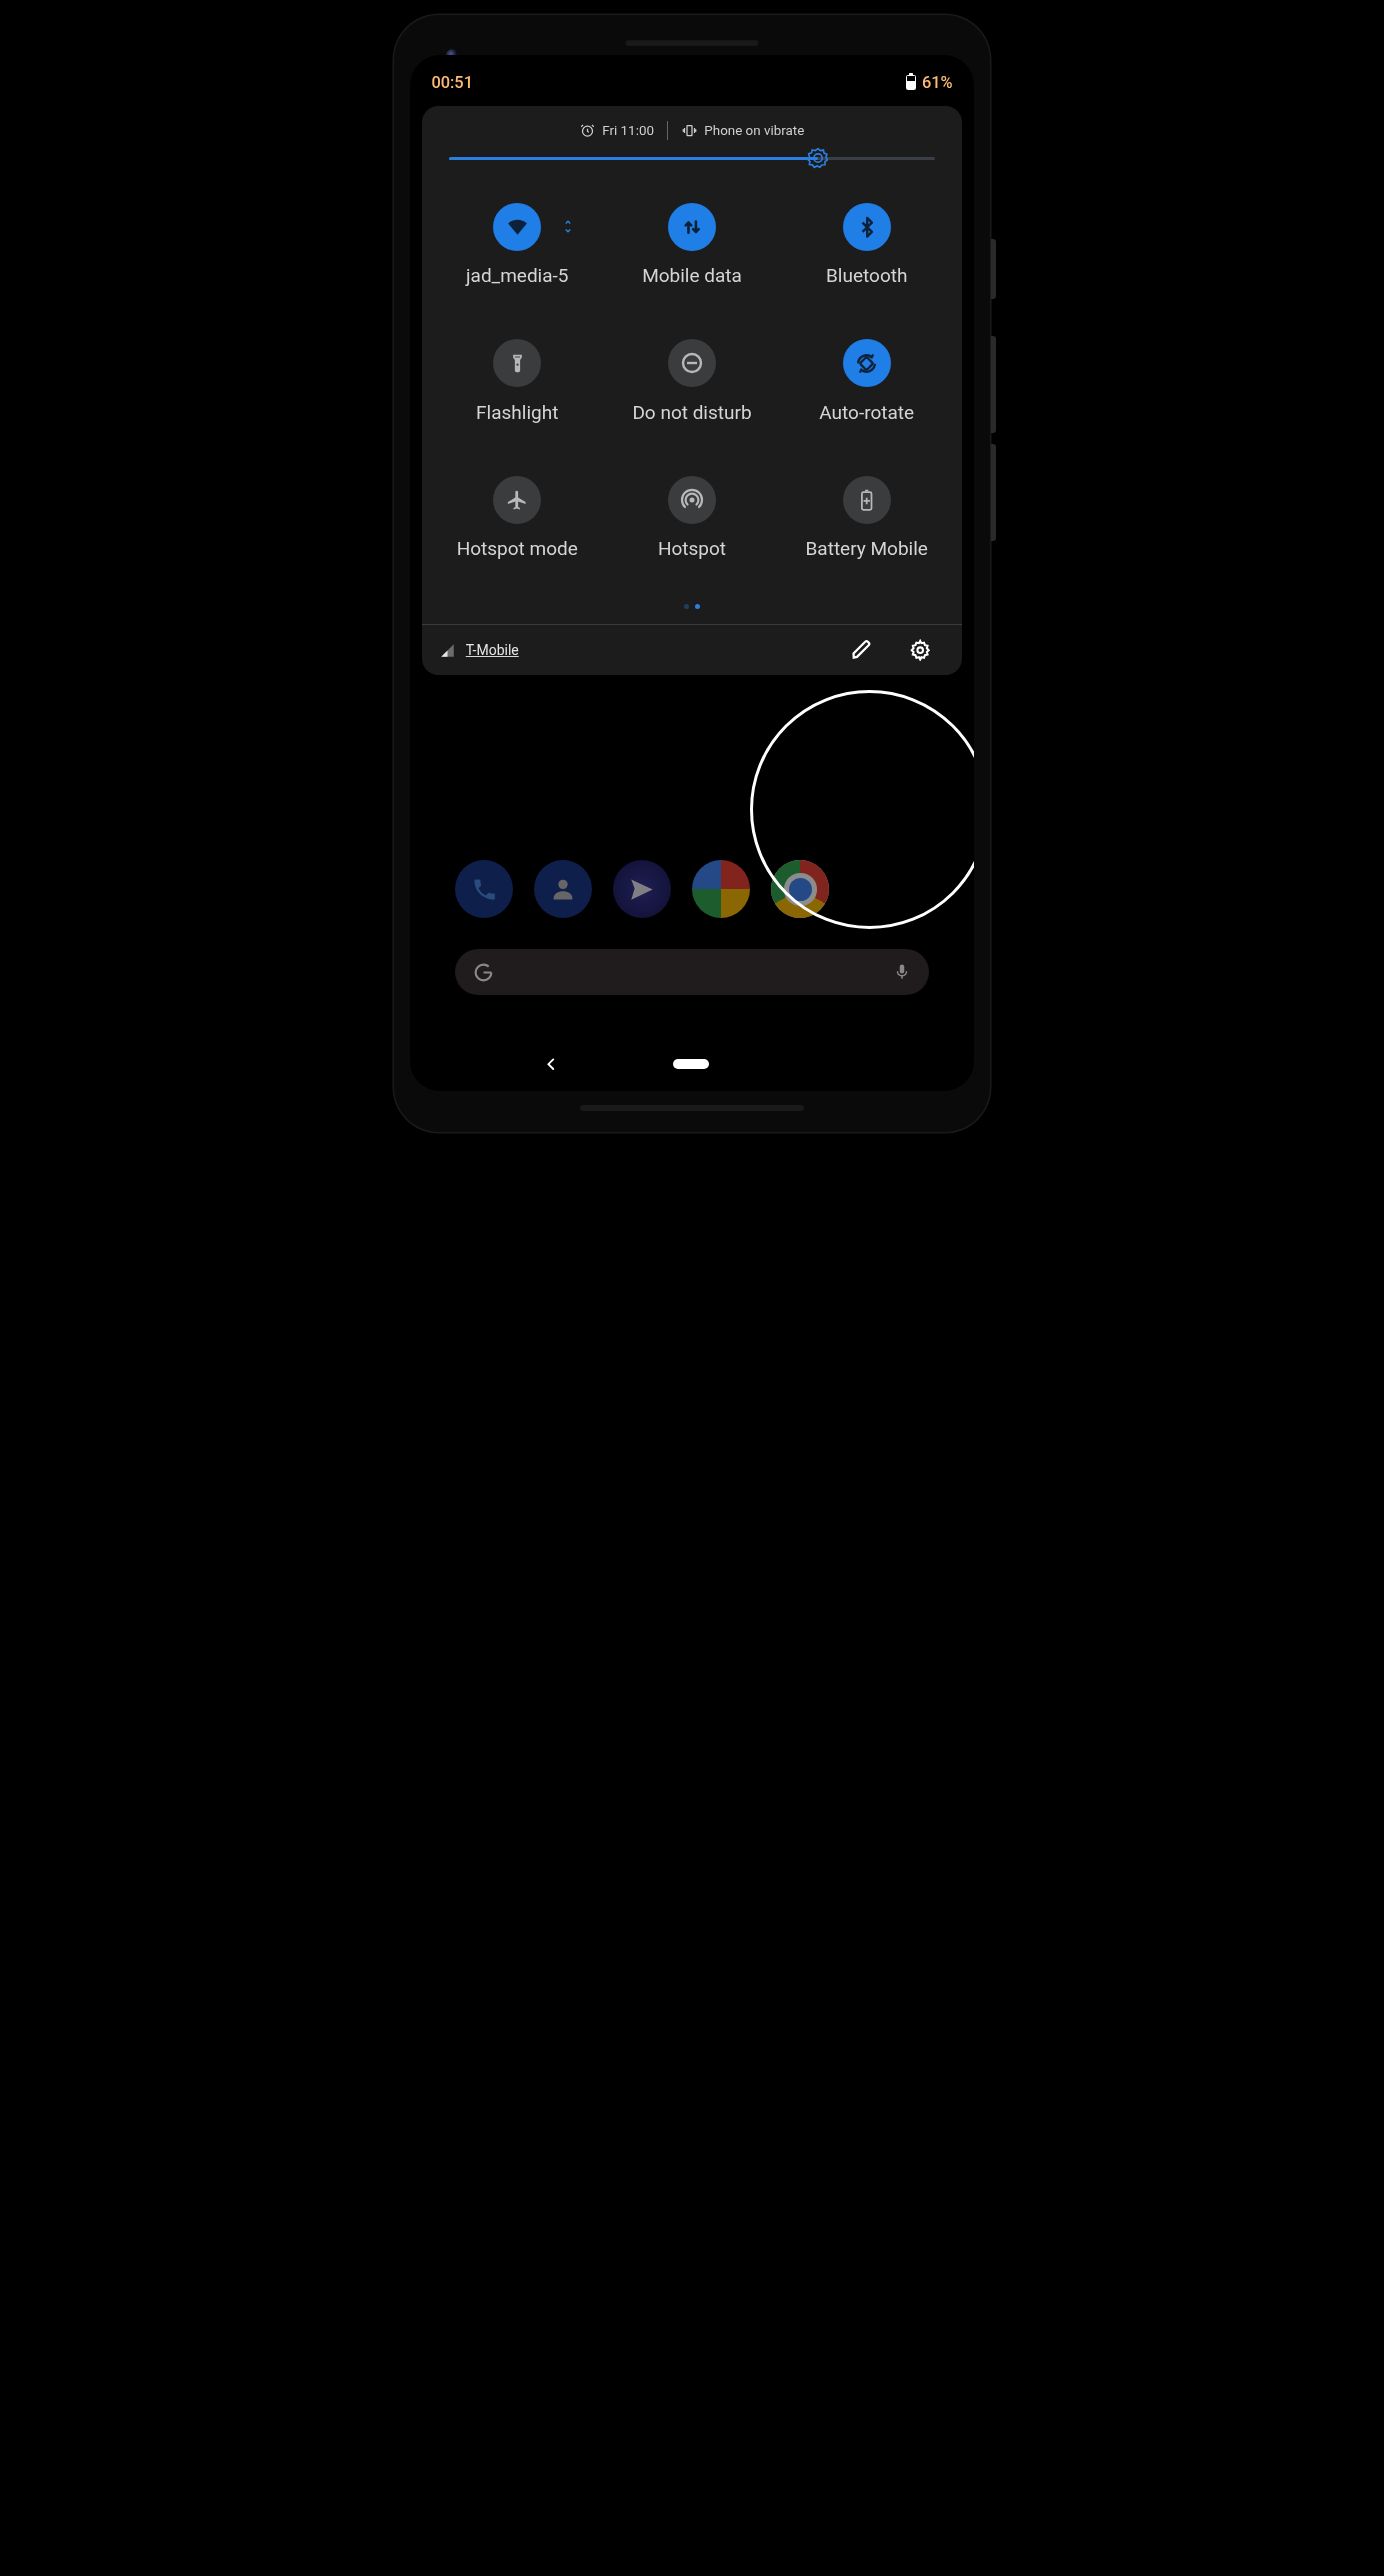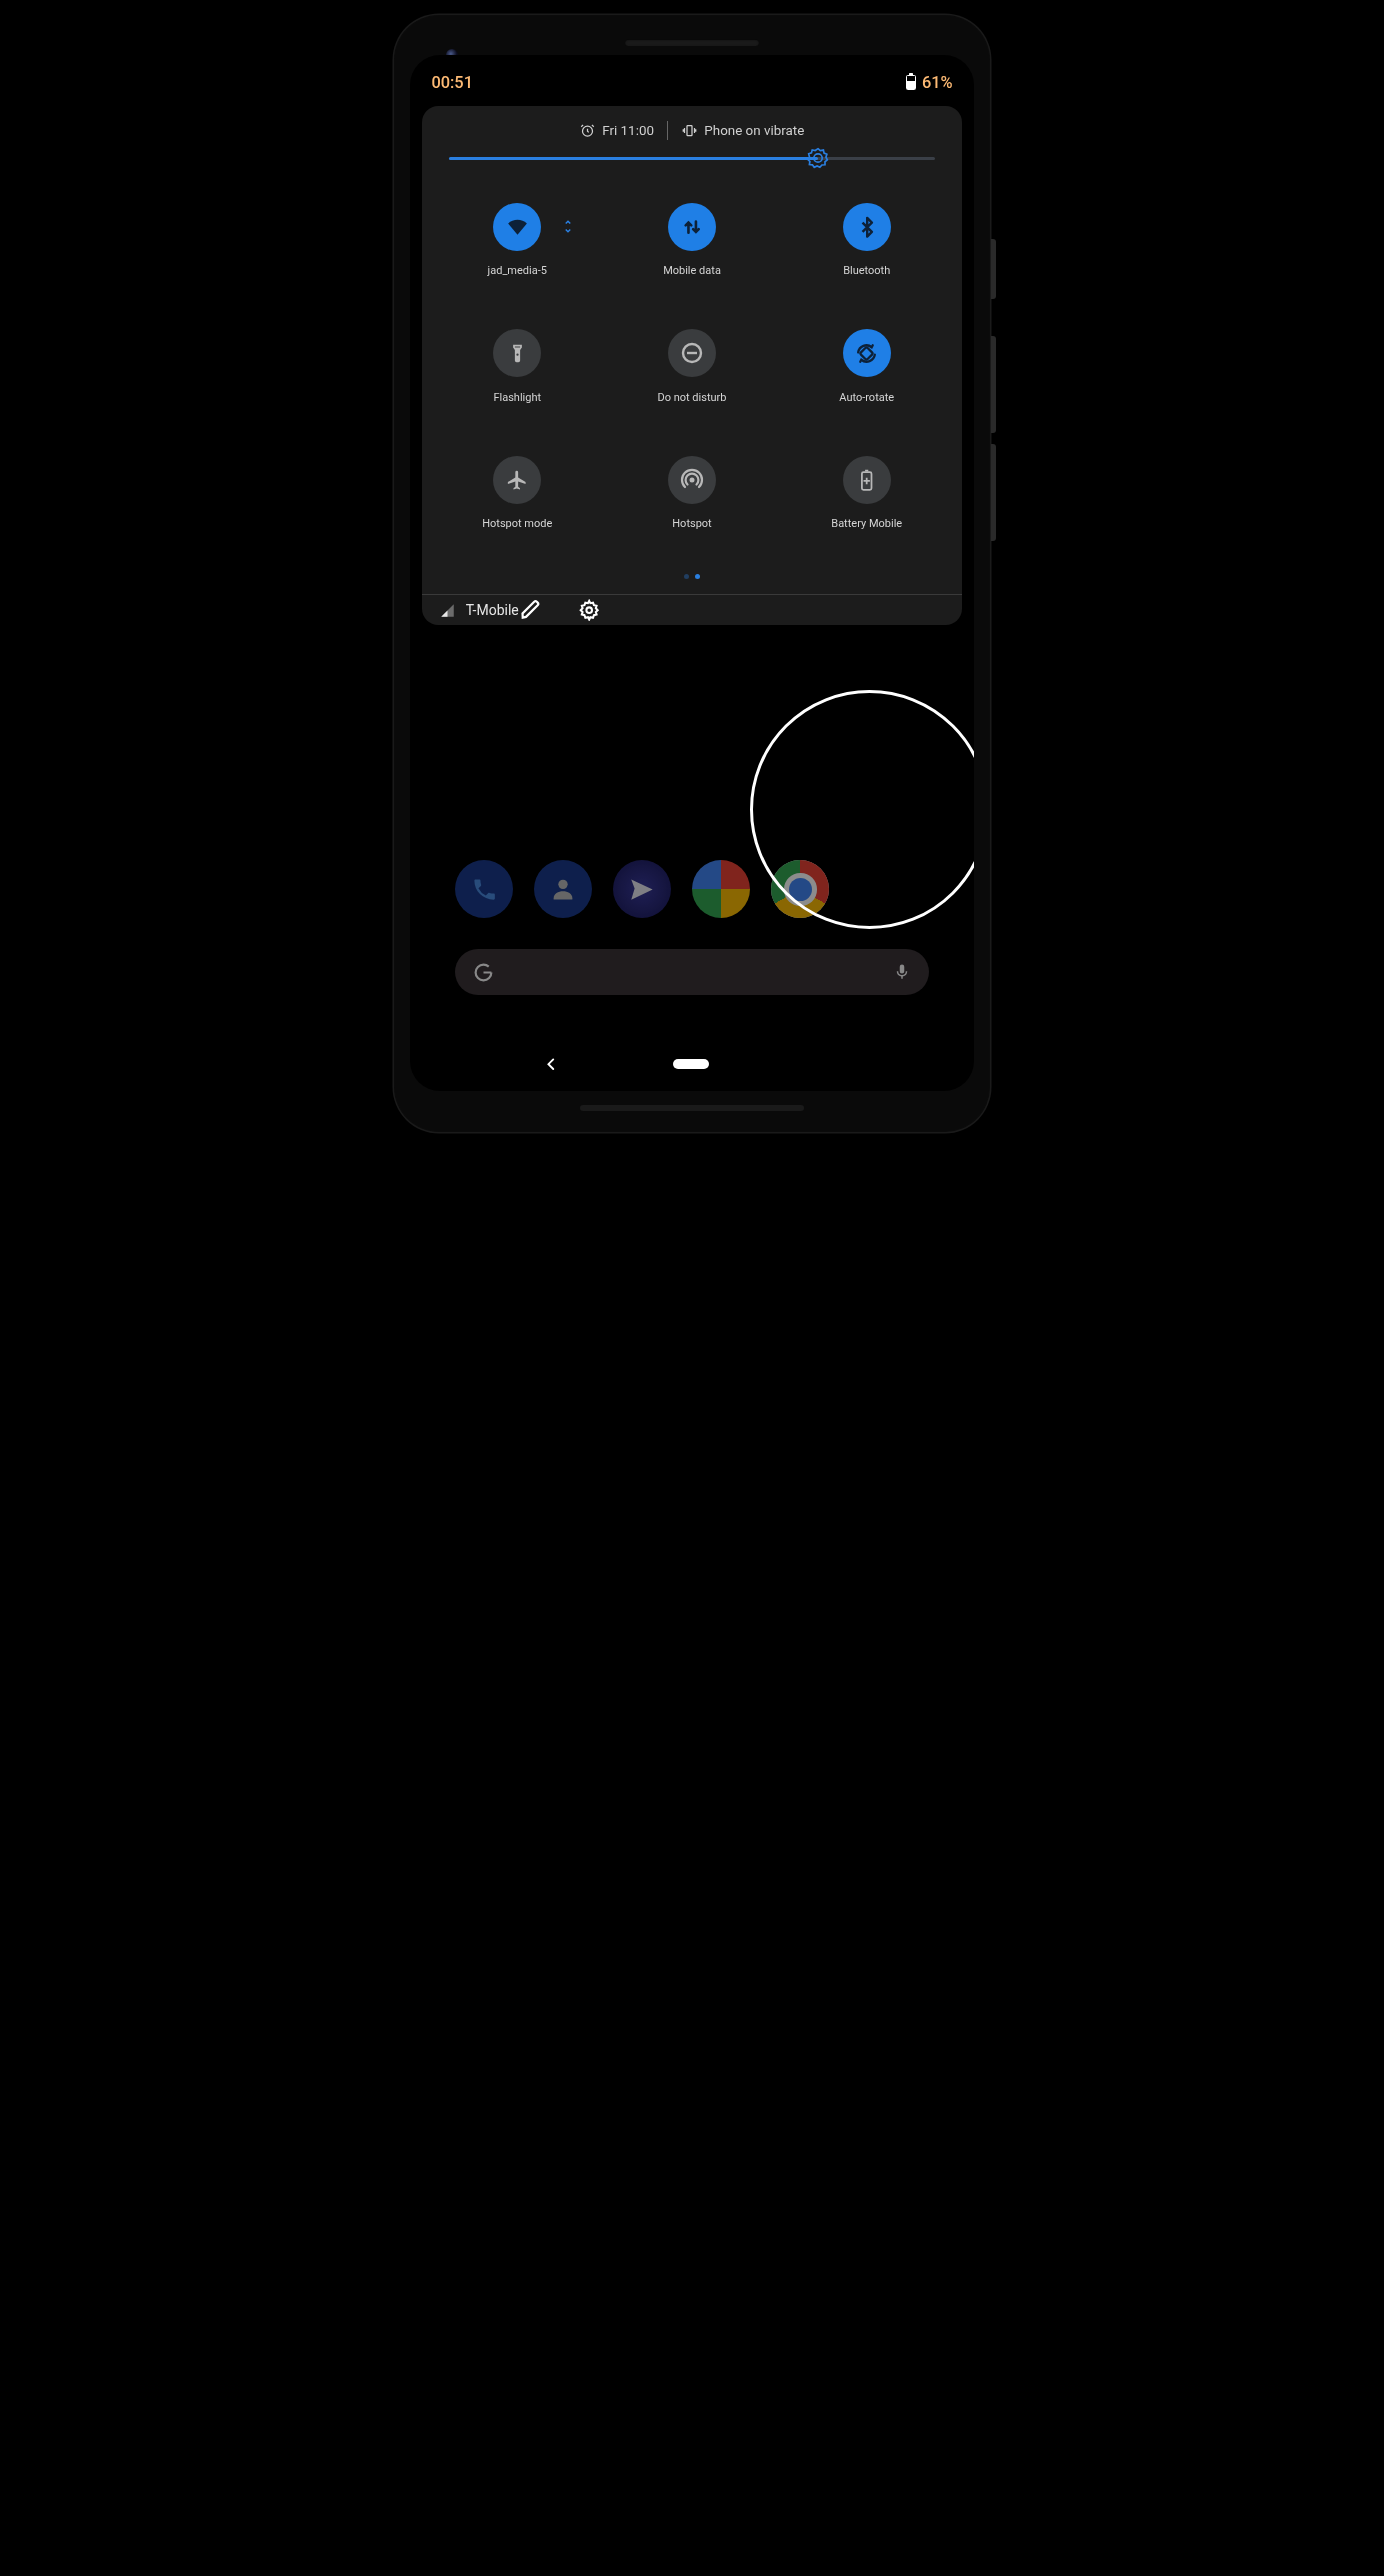--- a/index.html
+++ b/index.html
@@ -142,44 +142,45 @@
     width: 48px;
     height: 48px;
     border-radius: 50%;
     display: flex;
     align-items: center;
     justify-content: center;
   }
   .tile-active { background: #1f7fe6; }
   .tile-inactive { background: #3a3c3e; }
   .tile-label {
-    font-size: 11px;
+    font-size: 19px;
     color: #d5d5d5;
   }
   .wifi-expand {
     position: absolute;
     top: 16.4px;
     right: 31px;
     color: #2a7fe0;
   }
   .pager {
     display: flex;
     justify-content: center;
     gap: 6px;
     padding: 36px 0 15px;
   }
   .pager-dot { width: 5.2px; height: 5.2px; border-radius: 50%; }
   .pager-dot.active { background: #2a7fe0; }
   .pager-dot.inactive { background: #2a7fe0; opacity: 0.35; }
   .qs-footer {
     border-top: 0.7px solid #3a3a3a;
-    padding: 4px 18px;
-    display: flex;
-    align-items: center;
-    justify-content: flex-start;
+    padding: 14px 18px;
+    display: flex;
+    align-items: center;
+    justify-content: space-between;
+    text-decoration: underline;
   }
   .carrier { display: flex; align-items: center; gap: 10.4px; font-size: 14px; color: #e6e6e6; }
   .footer-icons { display: flex; align-items: center; gap: 37px; padding-right: 12px; }
   .highlight-circle {
     position: absolute;
     width: 239px;
     height: 239px;
     border: 3.7px solid #fff;
     border-radius: 50%;
     right: -15px;

